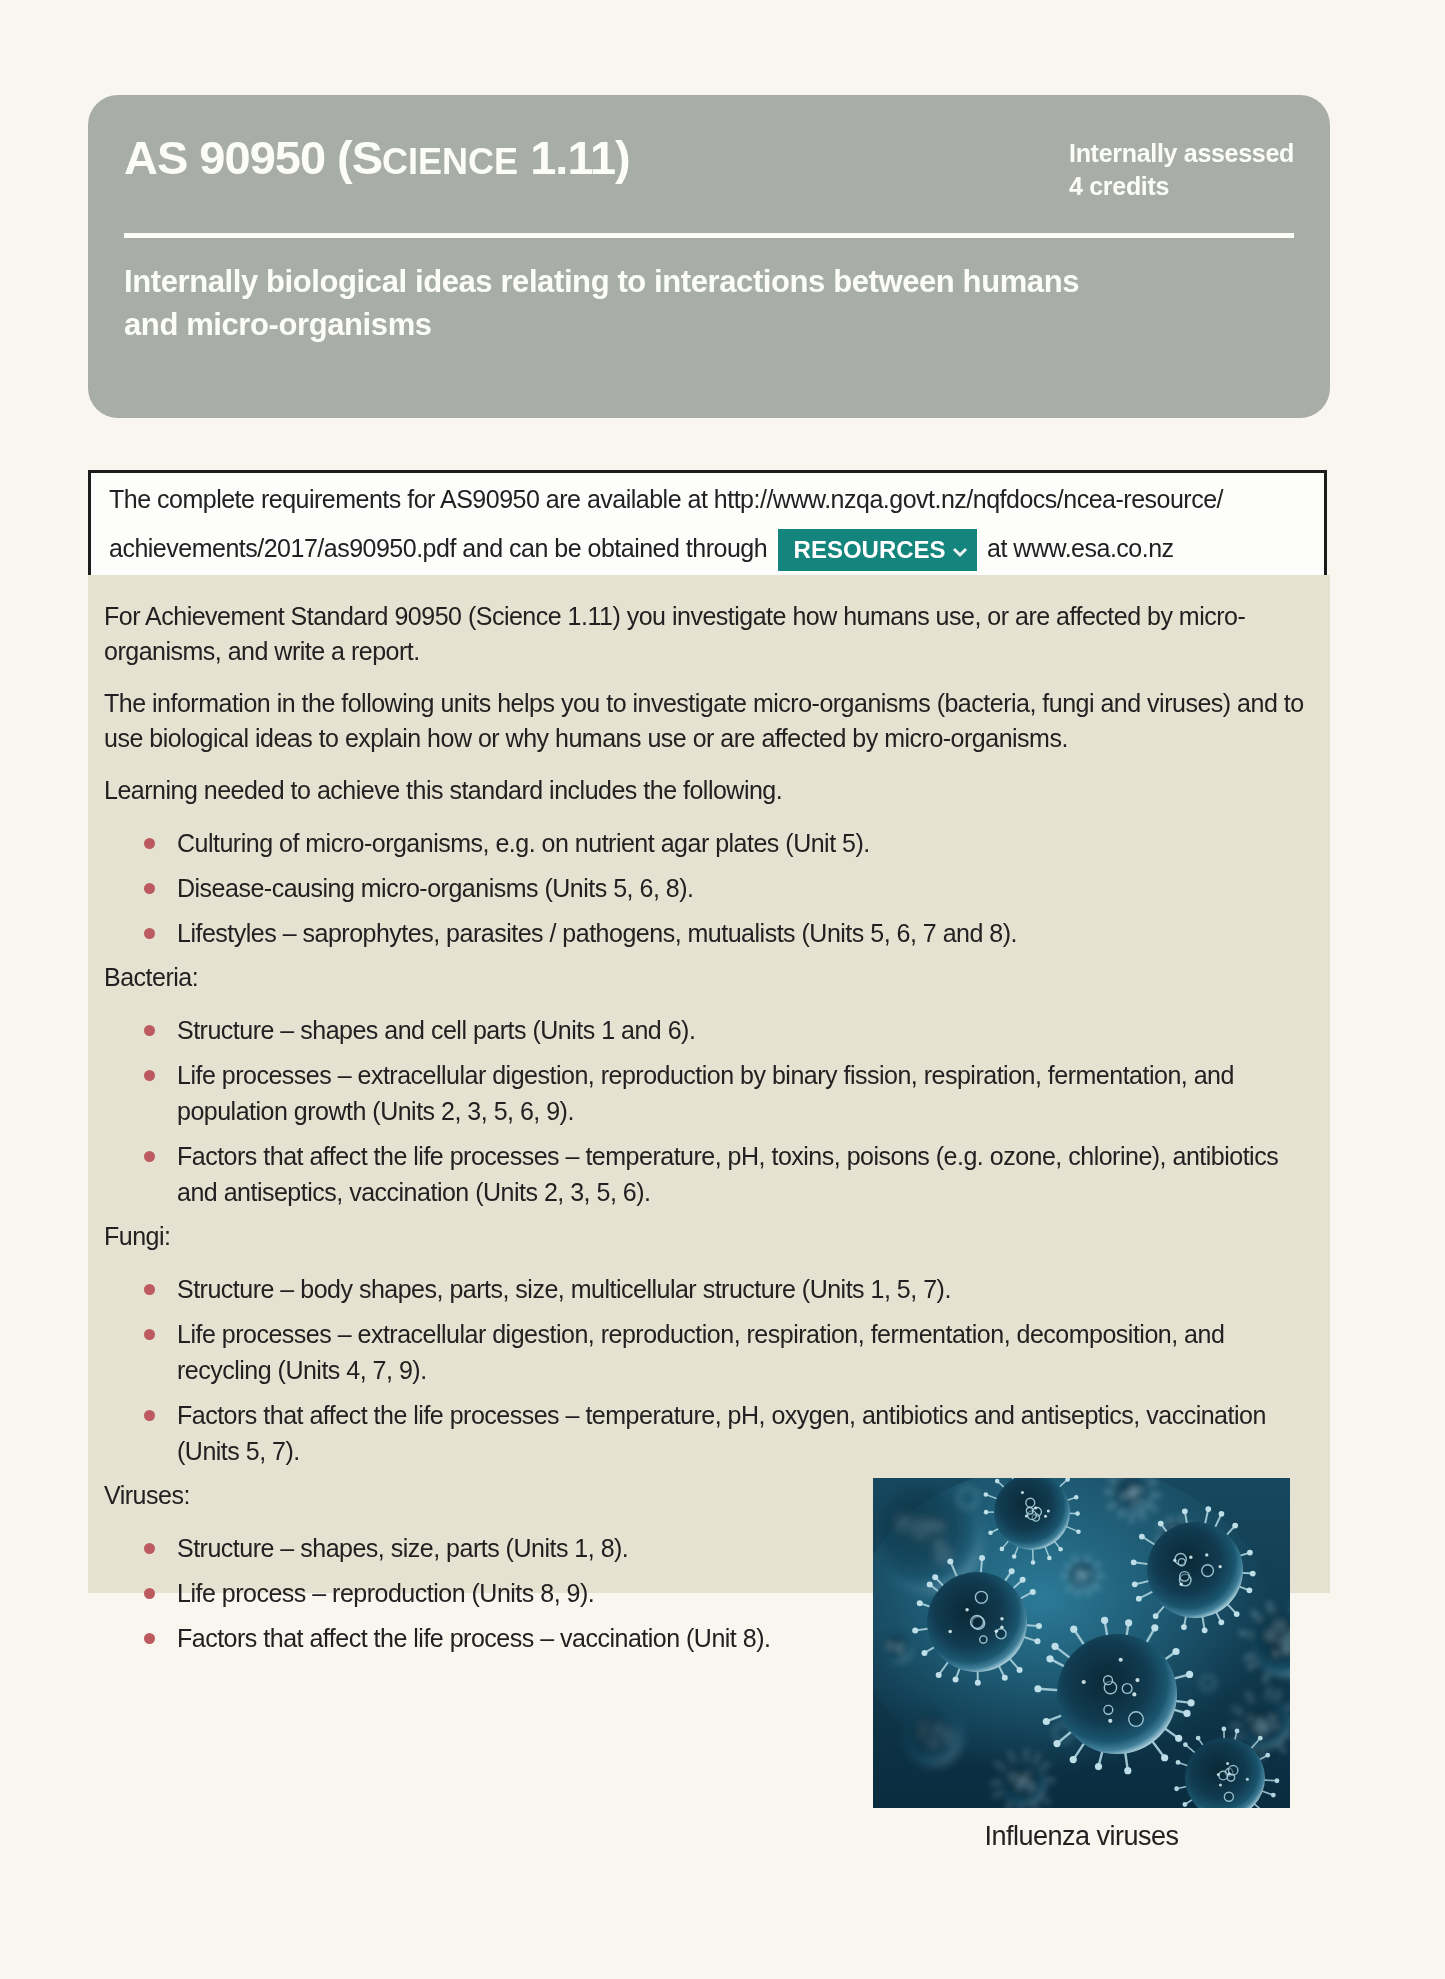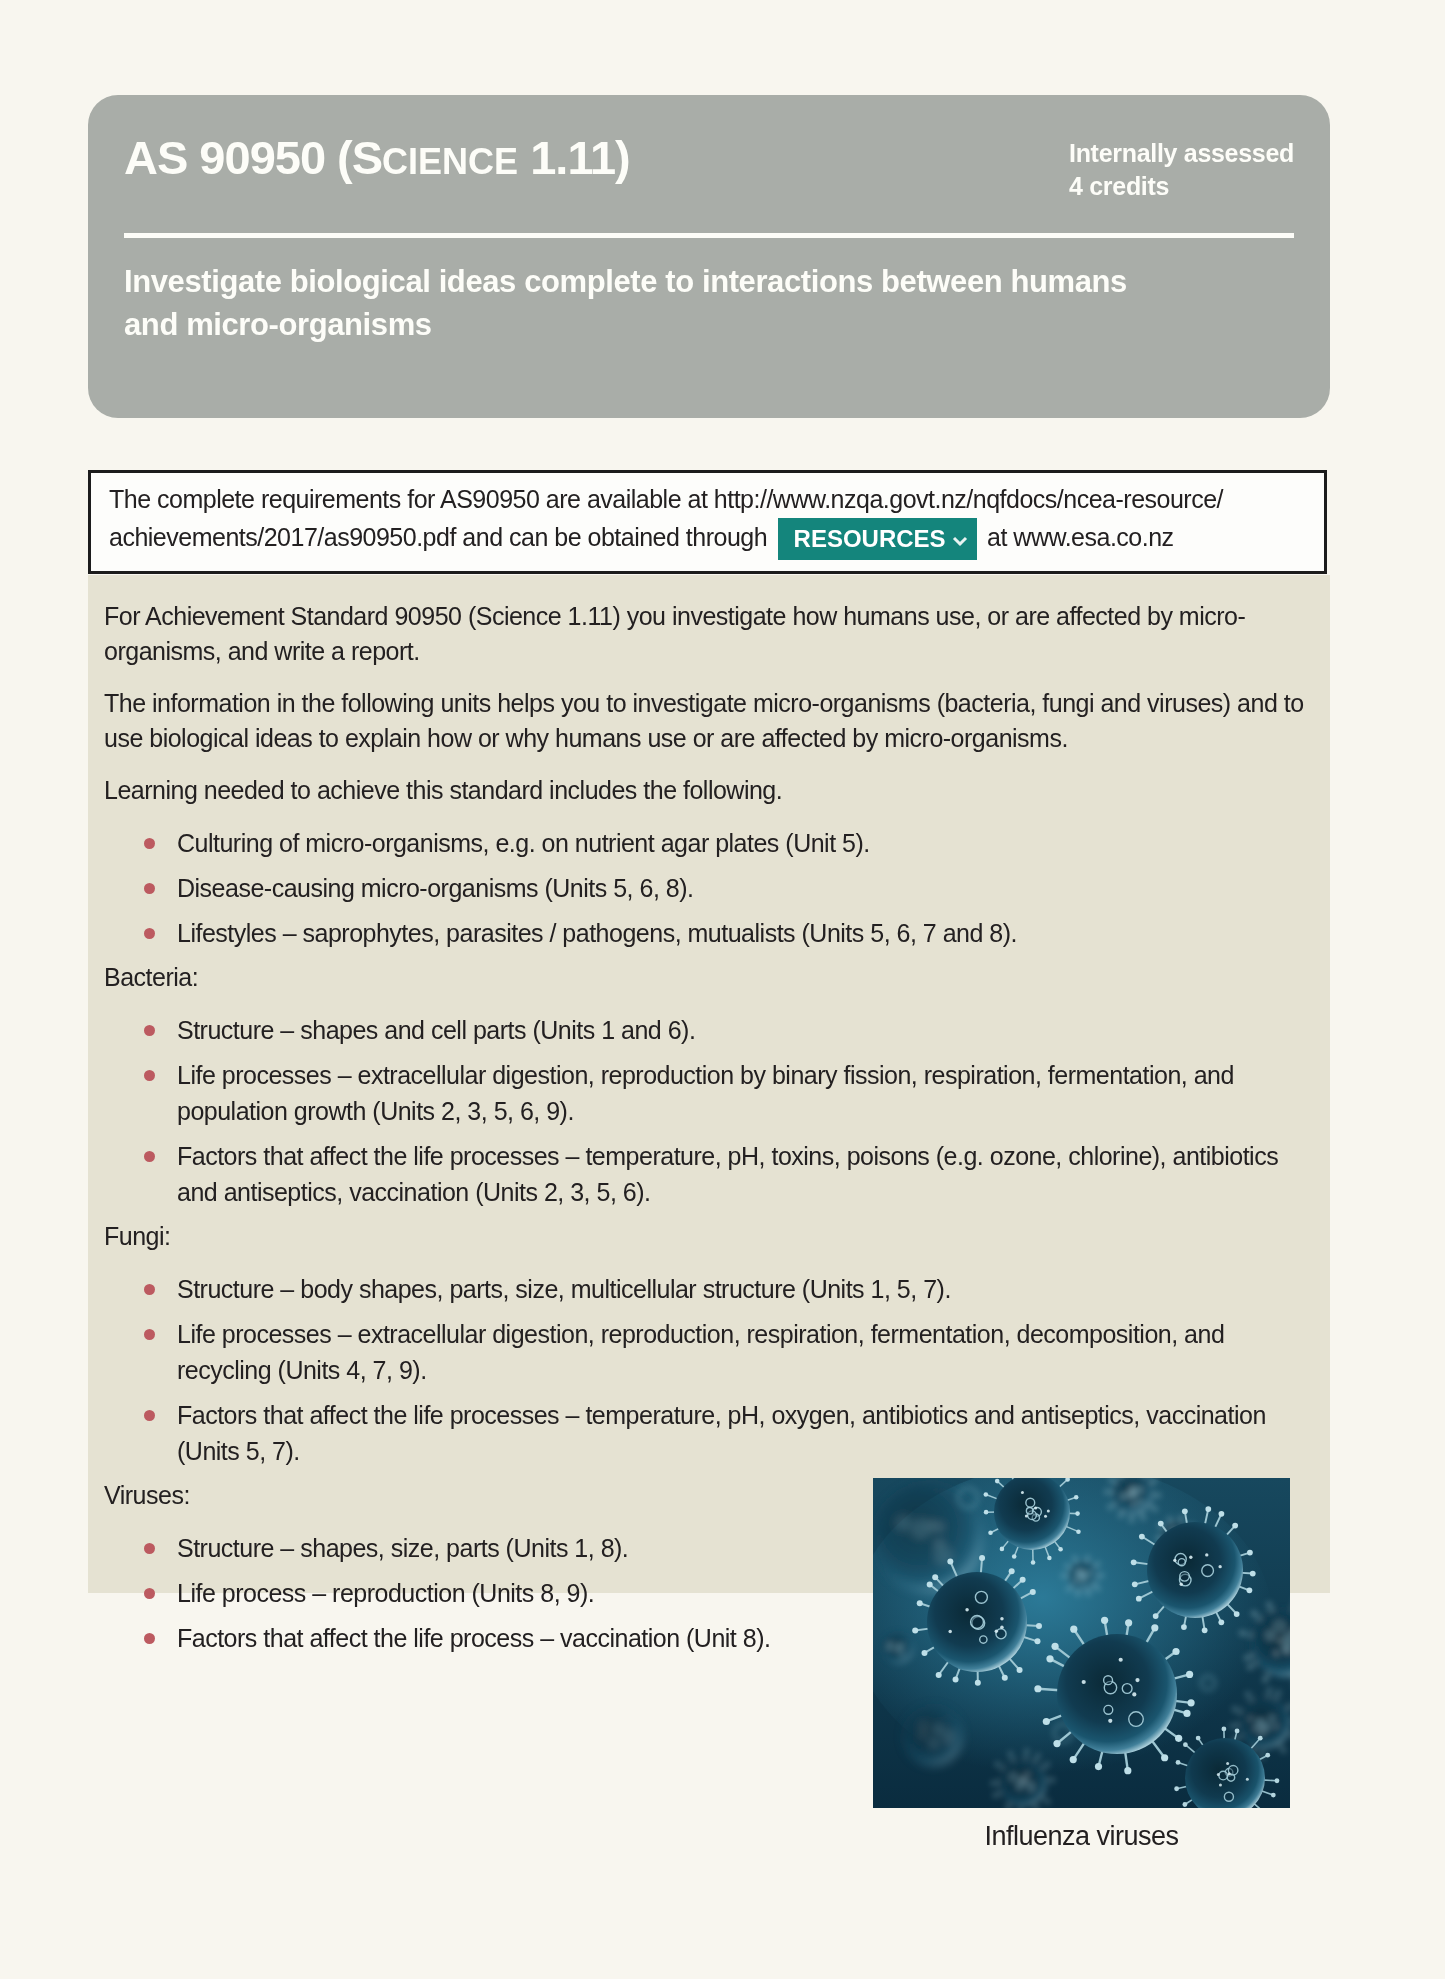--- a/index.html
+++ b/index.html
@@ -43,21 +43,21 @@
   
   .url-box{
     position:absolute;left:88px;top:470px;width:1239px;
     background:#fdfdfb;border:3px solid #1c1c1c;
     padding:8px 9px 10px 18px;
     font-size:25px;line-height:36px;letter-spacing:-0.5px;color:var(--ink);
   }
   .resources-btn{
     display:inline-block;background:var(--accent-teal);color:#ffffff;
     font-weight:bold;font-size:24px;line-height:1;letter-spacing:0;
-    padding:9px 12px 9px 16px;margin:1px 4px;vertical-align:middle;
+    padding:9px 12px 9px 16px;margin:12px 4px;vertical-align:middle;
     cursor:pointer;white-space:nowrap;
   }
   .chev{
     display:inline-block;width:10px;height:10px;margin-left:9px;margin-bottom:3px;
     border-right:3px solid rgba(255,255,255,.9);border-bottom:3px solid rgba(255,255,255,.9);
     transform:rotate(45deg);vertical-align:middle;
   }
 
   
   .content-box{
@@ -95,21 +95,21 @@
   <div class="header-box">
     <div class="header-top">
       <div class="as-title"><span>AS 90950 (S</span><span class="sc">CIENCE</span><span> 1.11)</span></div>
       <div class="assessed">
         <div>Internally assessed</div>
         <div>4 credits</div>
       </div>
     </div>
     <div class="header-rule"></div>
     <div class="header-subtitle">
-      <span>Investigate biological ideas complete to interactions between humans</span><br>
+      <span>Internally biological ideas relating to interactions between humans</span><br>
       <span>and micro-organisms</span>
     </div>
   </div>
 
   <div class="url-box">
     <span>The complete requirements for AS90950 are available at http://www.nzqa.govt.nz/nqfdocs/ncea-resource/</span><br>
     <span>achievements/2017/as90950.pdf and can be obtained through </span><span class="resources-btn"><span>RESOURCES</span><span class="chev"></span></span><span> at www.esa.co.nz</span>
   </div>
 
   <div class="content-box">

